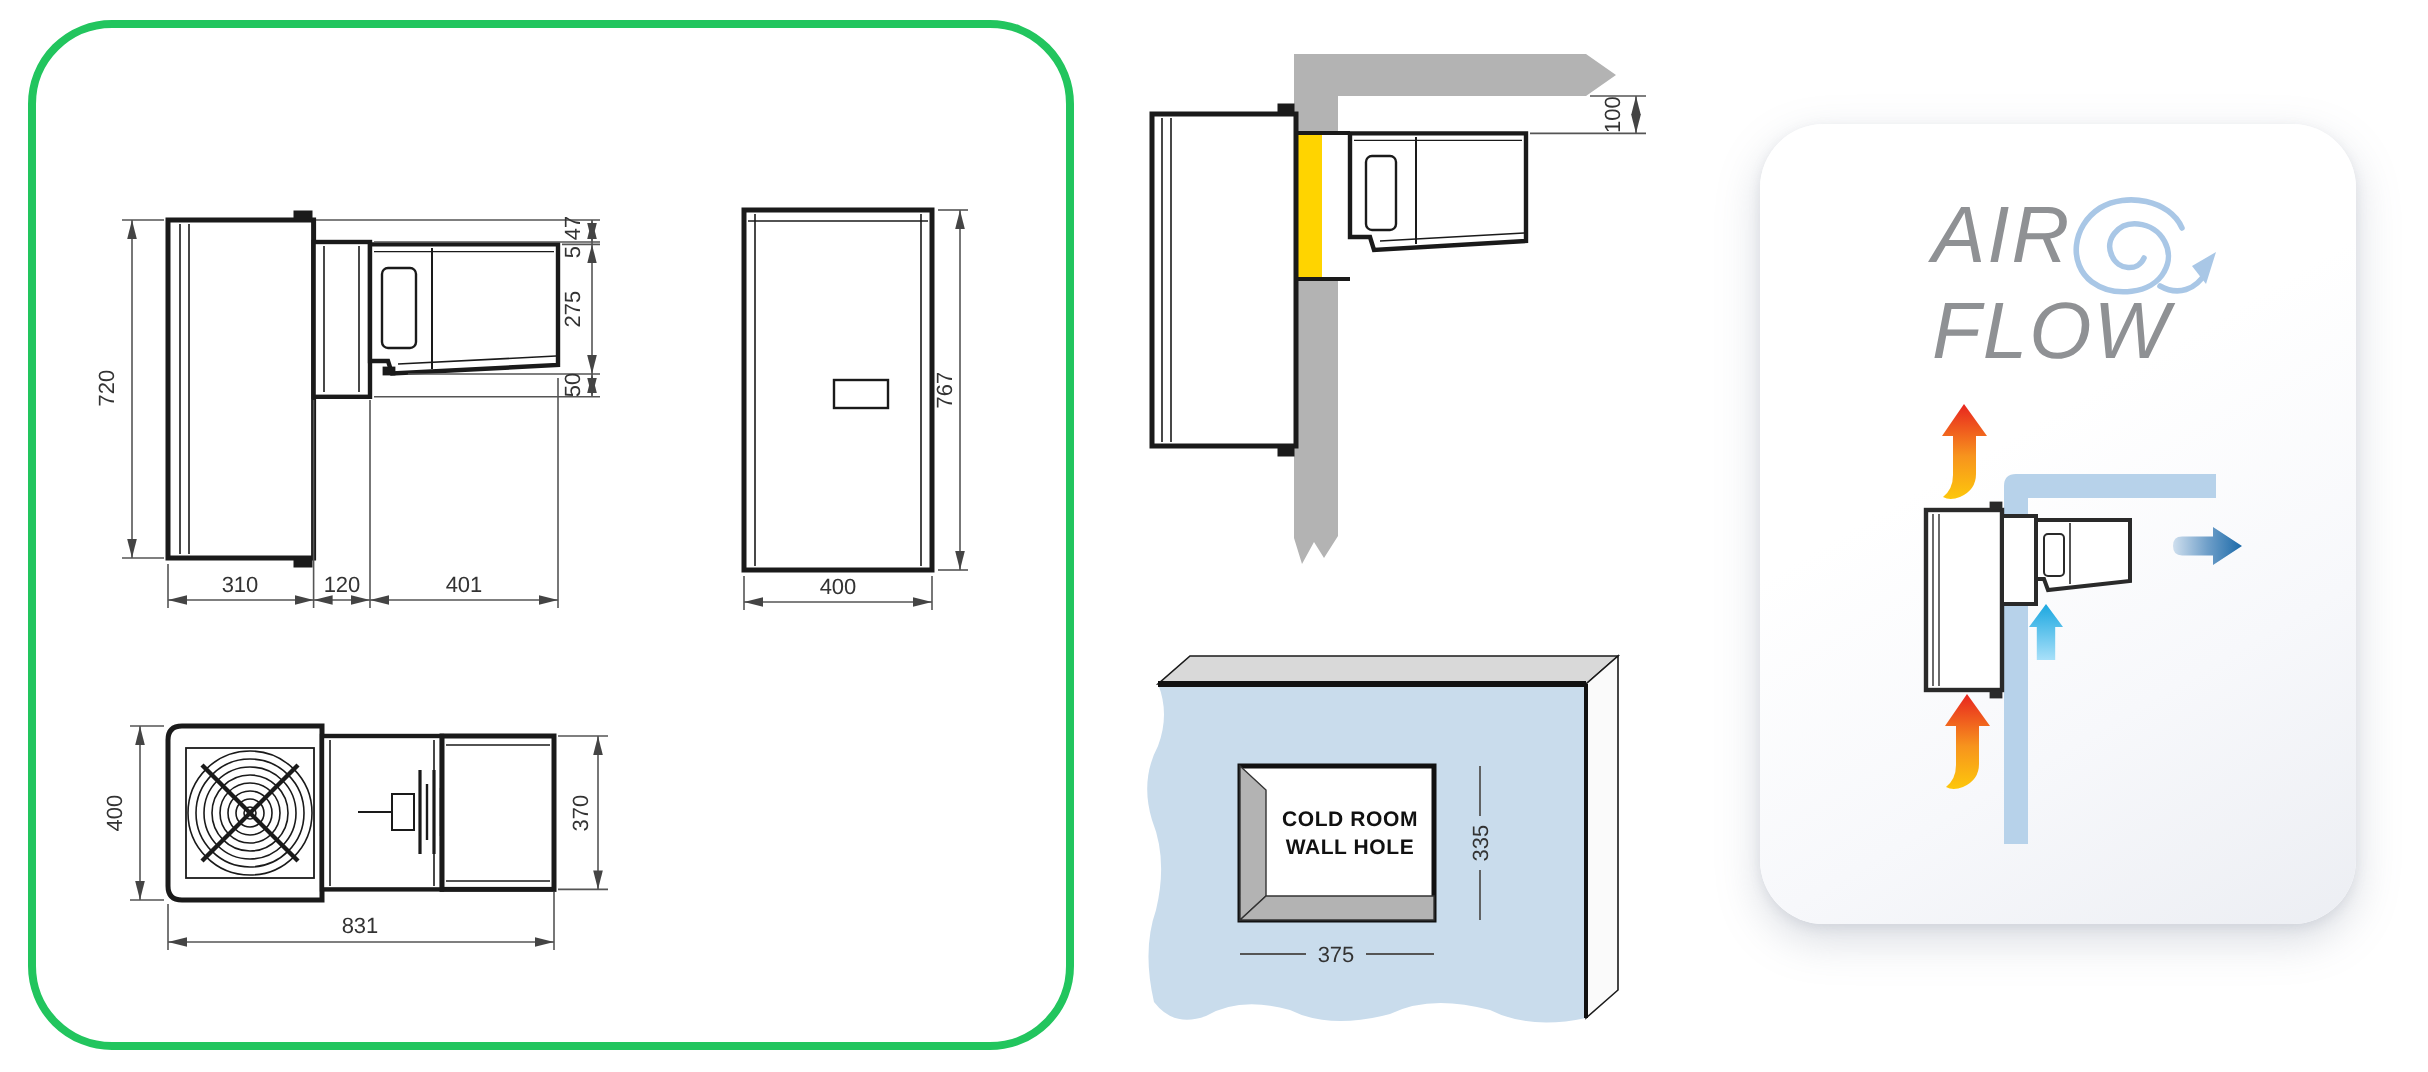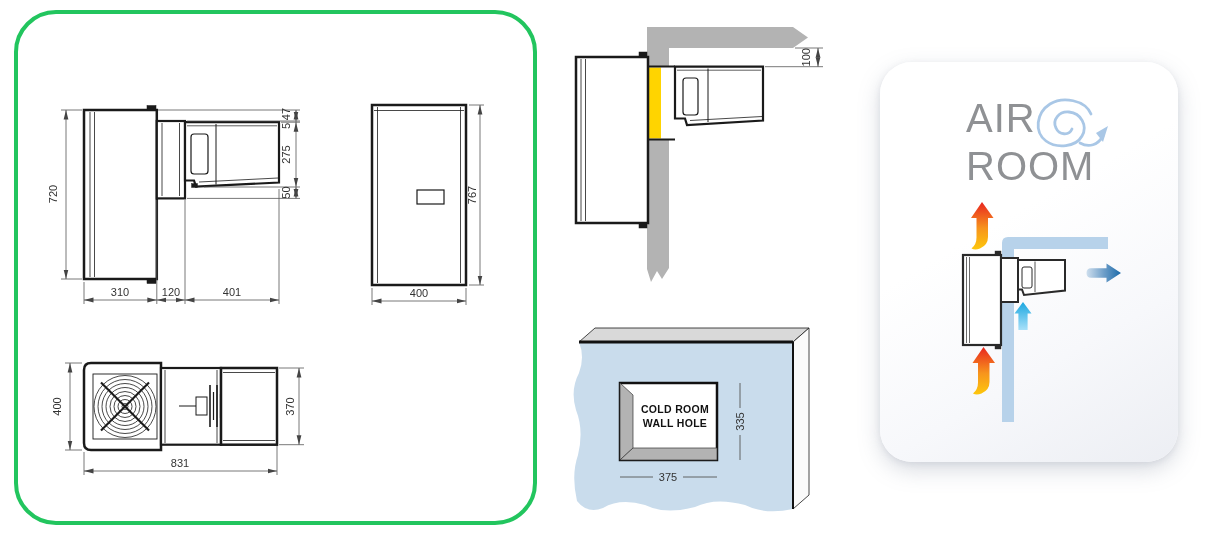--- a/index.html
+++ b/index.html
@@ -9,20 +9,21 @@
   }
   .abs{position:absolute;}
   .drawings-panel{
     left:14px;top:10px;width:515px;height:507px;
     border:4px solid #22c55e;border-radius:42px;background:#ffffff;
   }
   .air-panel{
     left:880px;top:62px;width:298px;height:400px;border-radius:32px;
     background:linear-gradient(150deg,#ffffff 40%,#f7f8fb 70%,#eceef3 100%);
     box-shadow:0 8px 22px rgba(120,130,150,.28), 0 2px 6px rgba(120,130,150,.15);
+    font-style:italic;
   }
   .air-title{
     position:absolute;left:86px;top:32px;
     font-size:40px;line-height:48px;letter-spacing:1px;
     color:#8f9194;font-weight:400;
   }
   svg text{font-family:"Liberation Sans",sans-serif;font-size:11px;fill:#333;}
   svg text.holeLbl{font-size:10.5px;font-weight:bold;letter-spacing:.3px;fill:#111;}
 </style>
 </head>
@@ -219,21 +220,21 @@
     <line x1="175" y1="78" x2="175" y2="103"></line>
       <line x1="175" y1="130" x2="175" y2="155"></line>
   </g>
   <text x="103" y="176" text-anchor="middle">375</text>
   <text x="179" y="116.5" text-anchor="middle" transform="rotate(-90 179 116.5)">335</text>
 </svg>
 
 <div class="abs air-panel">
   <div class="air-title">
     <div>AIR</div>
-    <div>ROOM</div>
+    <div>FLOW</div>
   </div>
 
   <svg class="abs" style="left:150px;top:30px" width="90" height="64" viewBox="0 0 90 64">
     <path d="M61,22 C55,8 33,4 20,12 C6,21 4,40 16,49 C27,57 46,55 52,44 C58,34 51,21 39,20 C29,19 22,28 26,36 C29,43 39,44 42,37" stroke="#a9c7e6" stroke-width="2.8" fill="none" stroke-linecap="round"></path>
     <path d="M50,51 C59,56 68,53 73,44" stroke="#a9c7e6" stroke-width="2.8" fill="none" stroke-linecap="round"></path>
     <polygon points="78,34 66,41 73,50" fill="#a9c7e6"></polygon>
   </svg>
 
   <svg class="abs" style="left:70px;top:130px" width="190" height="245" viewBox="0 0 190 245">
     <defs>

